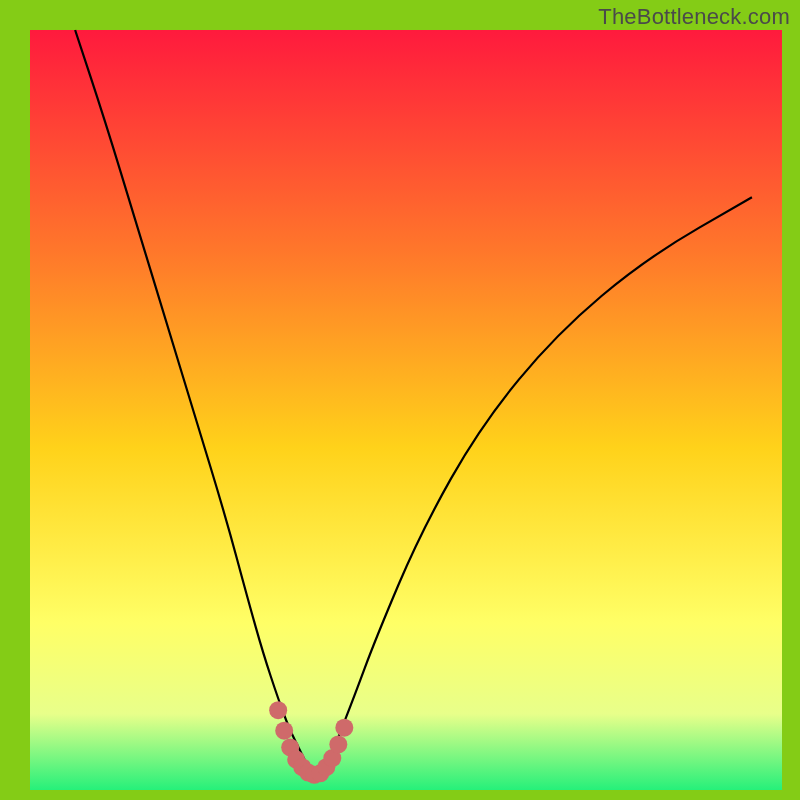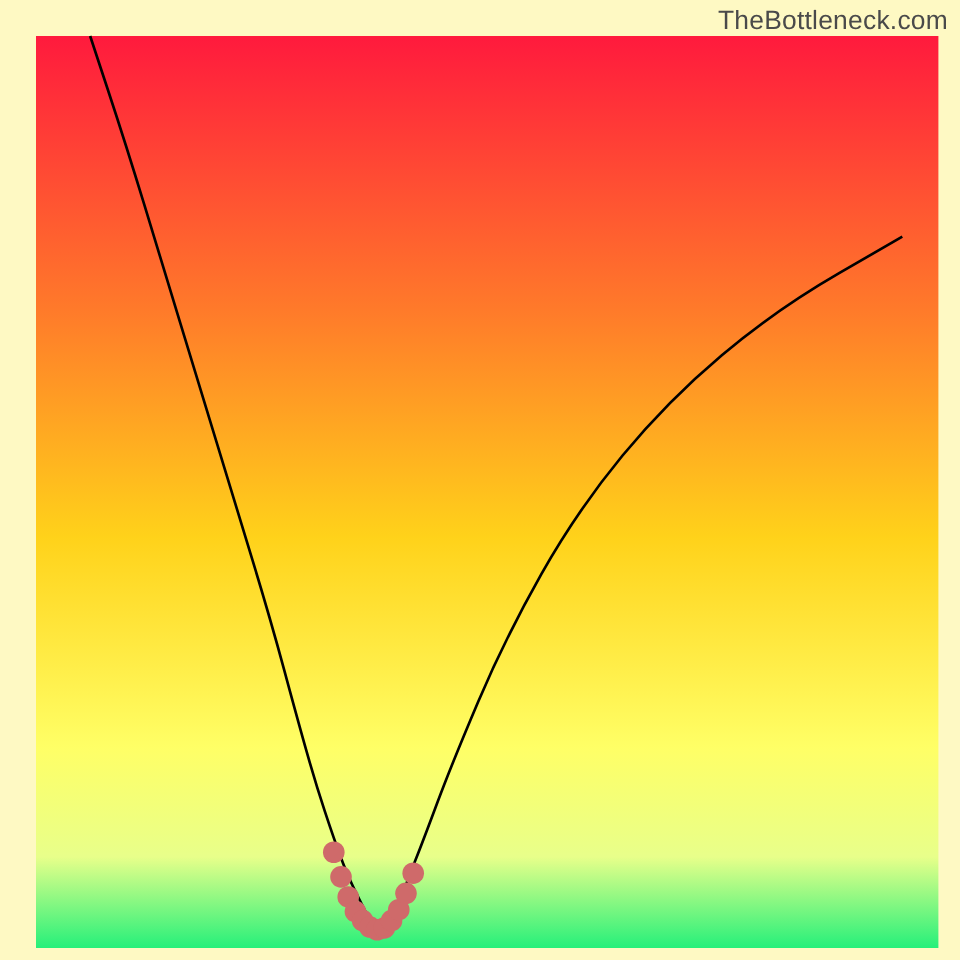--- a/index.html
+++ b/index.html
@@ -8,21 +8,21 @@
     width: 800px;
     height: 800px;
     background: #000;
     font-family: Arial, Helvetica, sans-serif;
     overflow: hidden;
   }
   .stage {
     position: relative;
     width: 800px;
     height: 800px;
-    background: #fef9c3;
+    background: #84cc16;
   }
   .watermark {
     position: absolute;
     top: 4px;
     right: 10px;
     color: #4a4a4a;
     font-size: 22px;
     font-weight: 400;
     letter-spacing: 0.2px;
     z-index: 5;

